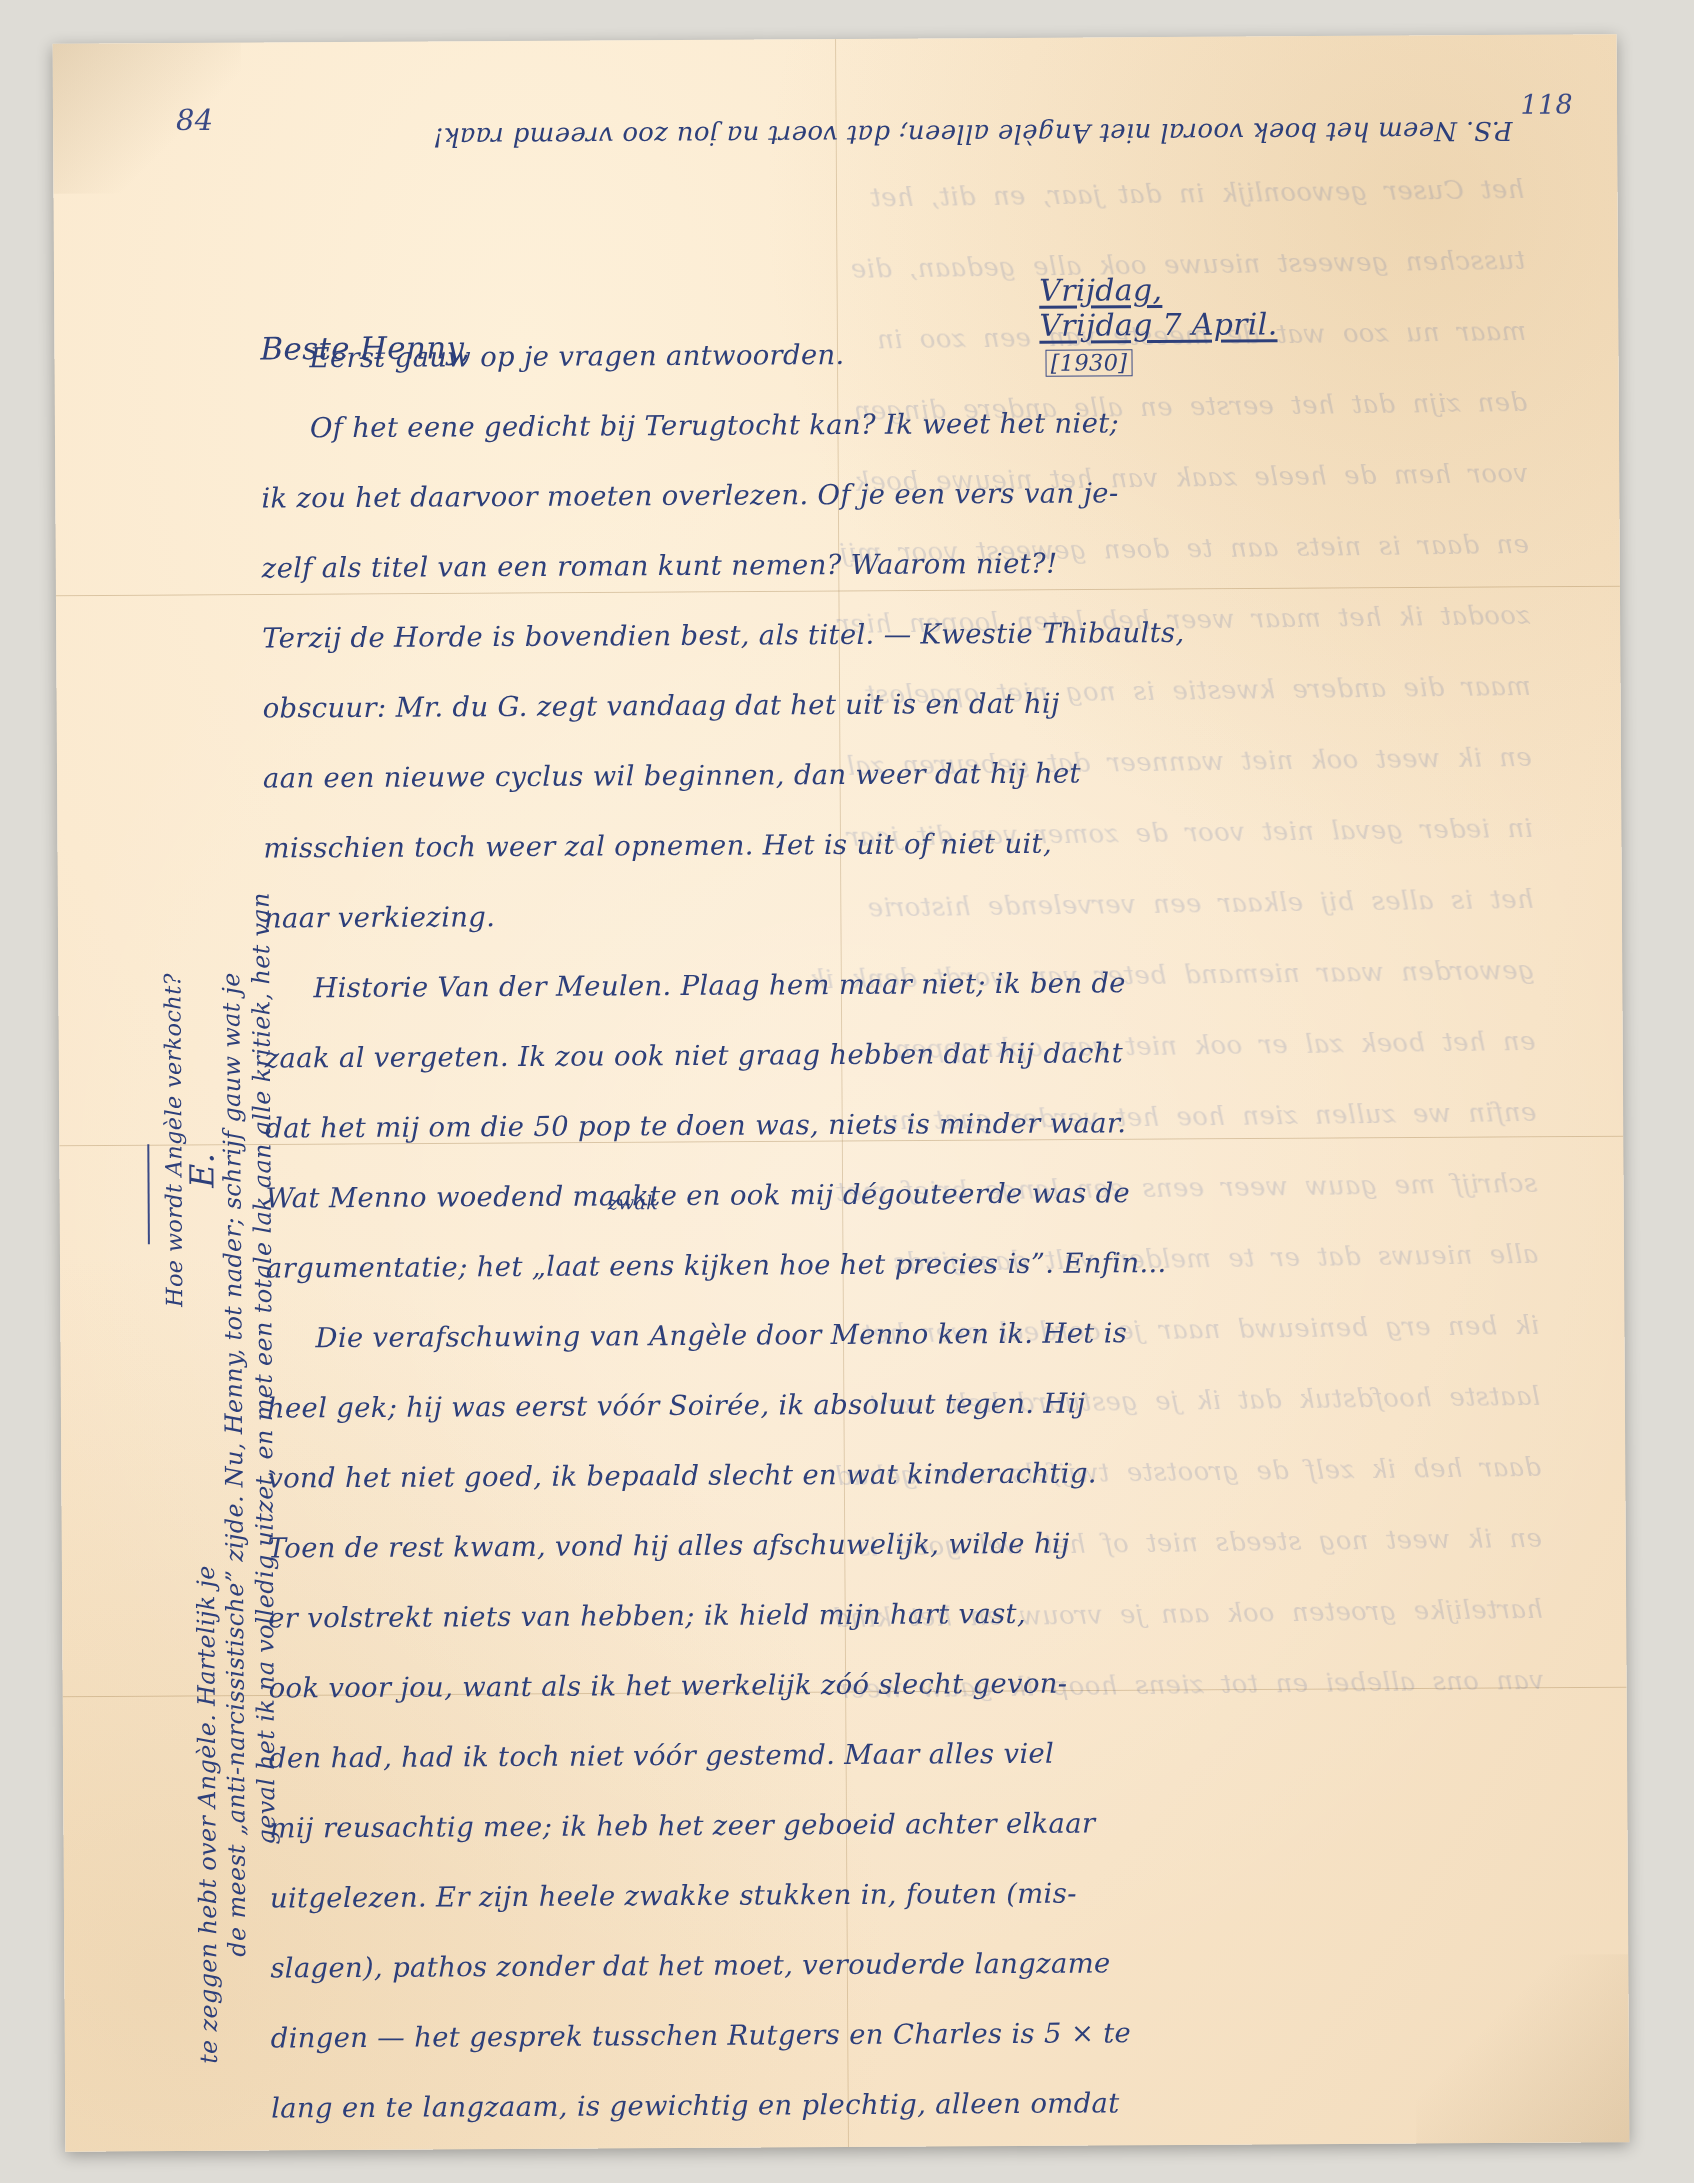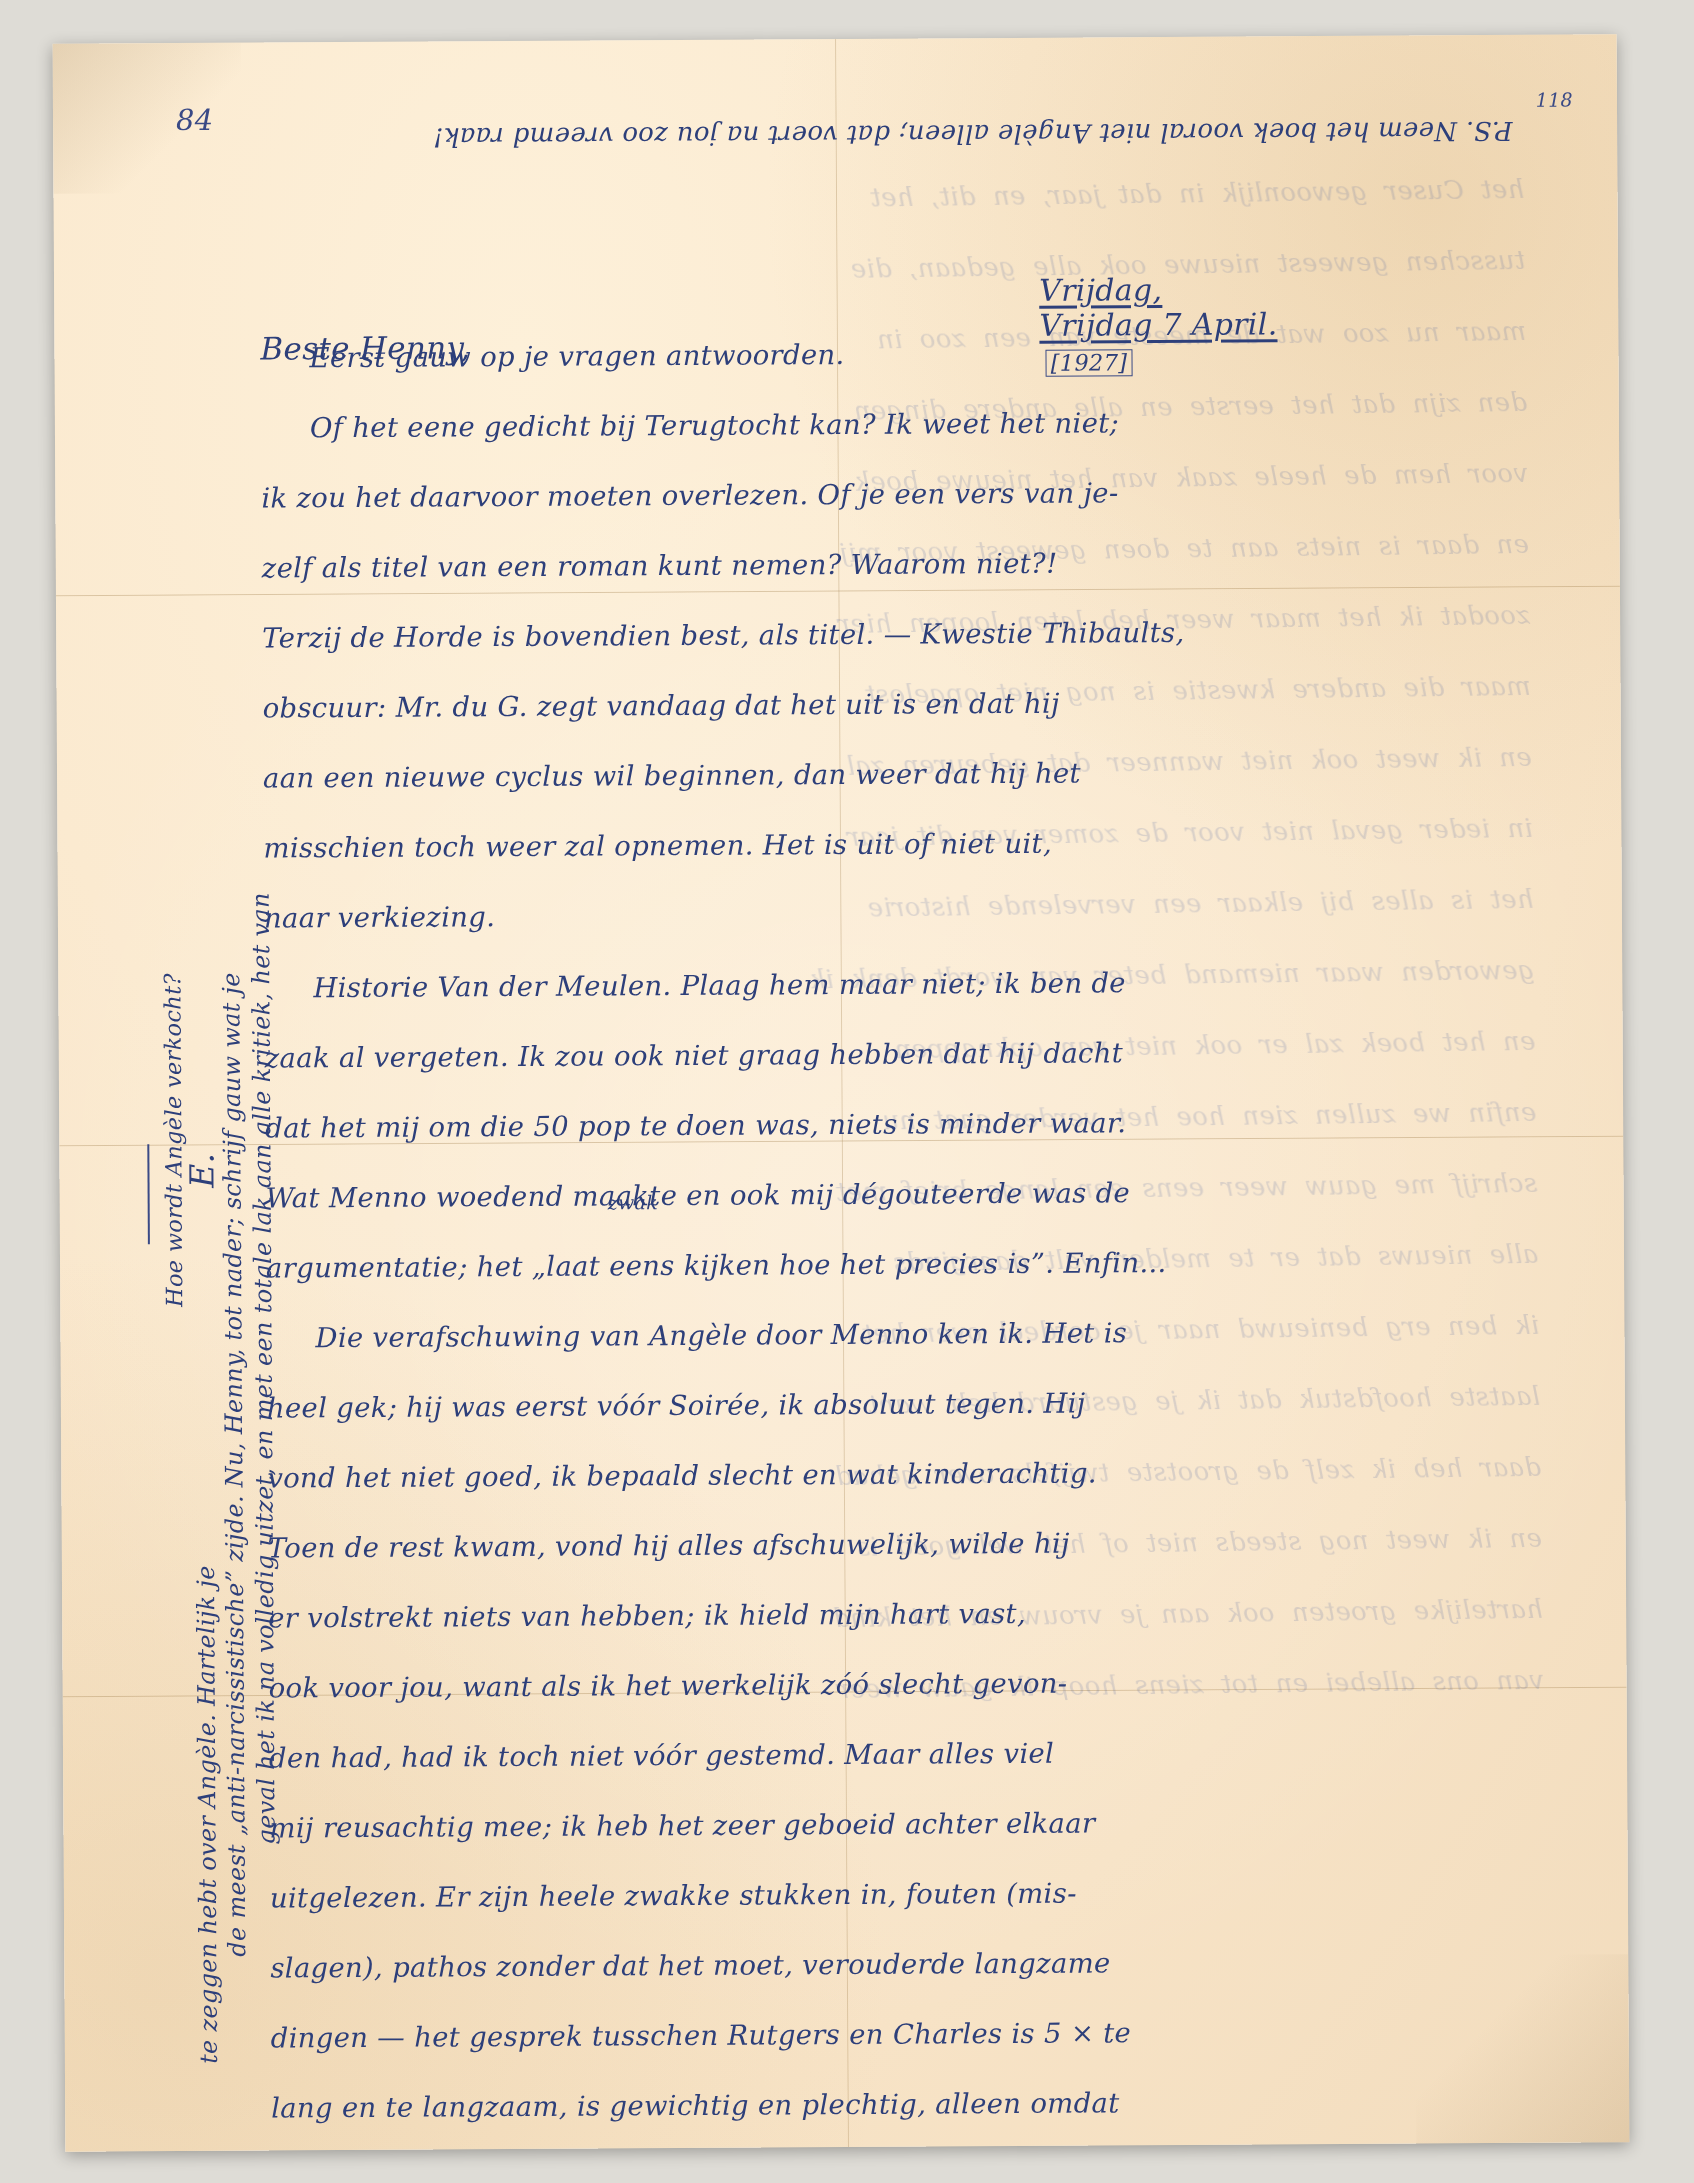--- a/index.html
+++ b/index.html
@@ -89,21 +89,21 @@
   
   .pagenum {
     position: absolute;
     font-family: "DejaVu Serif", serif;
     font-style: italic;
     font-size: 29px;
     color: #3a4a86;
     margin-left: 48px;
   }
   #page-number-left  { left: 75px;  top: 60px; }
-  #page-number-right { right: 44px;  top: 54px; font-size: 19px; }
+  #page-number-right { right: 44px;  top: 54px; font-size: 27px; }
 
   
   #ps-line {
     position: absolute;
     left: 350px;
     top: 78px;
     width: 1139px;
     transform: rotate(180deg);
     font-size: 26px;
     line-height: 35px;
@@ -241,21 +241,21 @@
     </div>
 
     <div class="pagenum hw" id="page-number-left">84</div>
     <div class="pagenum hw" id="page-number-right">118</div>
 
     <div id="ps-line" class="hw">P.S. Neem het boek vooral niet Angèle alleen; dat voert na jou zoo vreemd raak!</div>
 
     <div id="place-date" class="hw">
       <span class="place">Vrijdag,</span>
       <span style="text-decoration:underline; text-underline-offset:5px;">Vrijdag 7 April.</span>
-      <span class="boxed-year bracket-year">[1927]</span>
+      <span class="boxed-year bracket-year">[1930]</span>
     </div>
 
     <div id="salutation" class="hw">Beste Henny,</div>
 
     <div id="letter-body" class="hw">
       <div class="line indent">Eerst gauw op je vragen antwoorden.</div>
       <div class="line indent">Of het eene gedicht bij Terugtocht kan? Ik weet het niet;</div>
       <div class="line">ik zou het daarvoor moeten overlezen. Of je een vers van je-</div>
       <div class="line">zelf als titel van een roman kunt nemen? Waarom niet?!</div>
       <div class="line">Terzij de Horde is bovendien best, als titel. — Kwestie Thibaults,</div>

